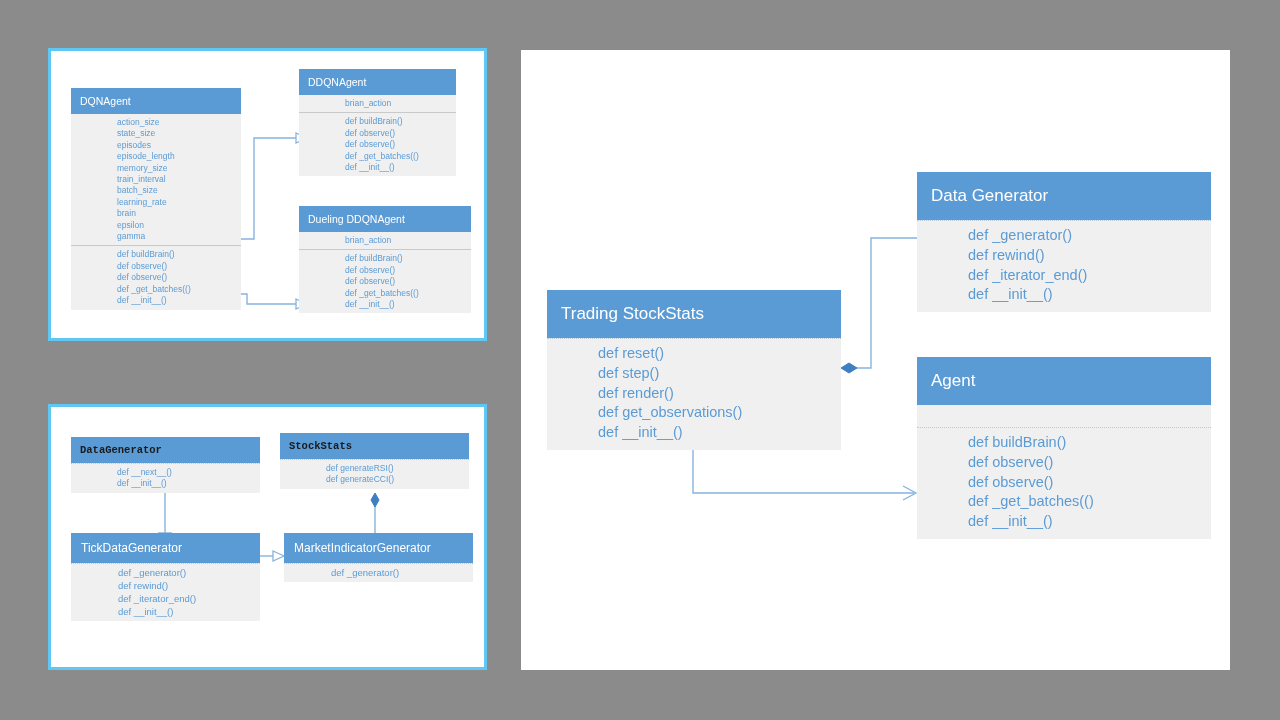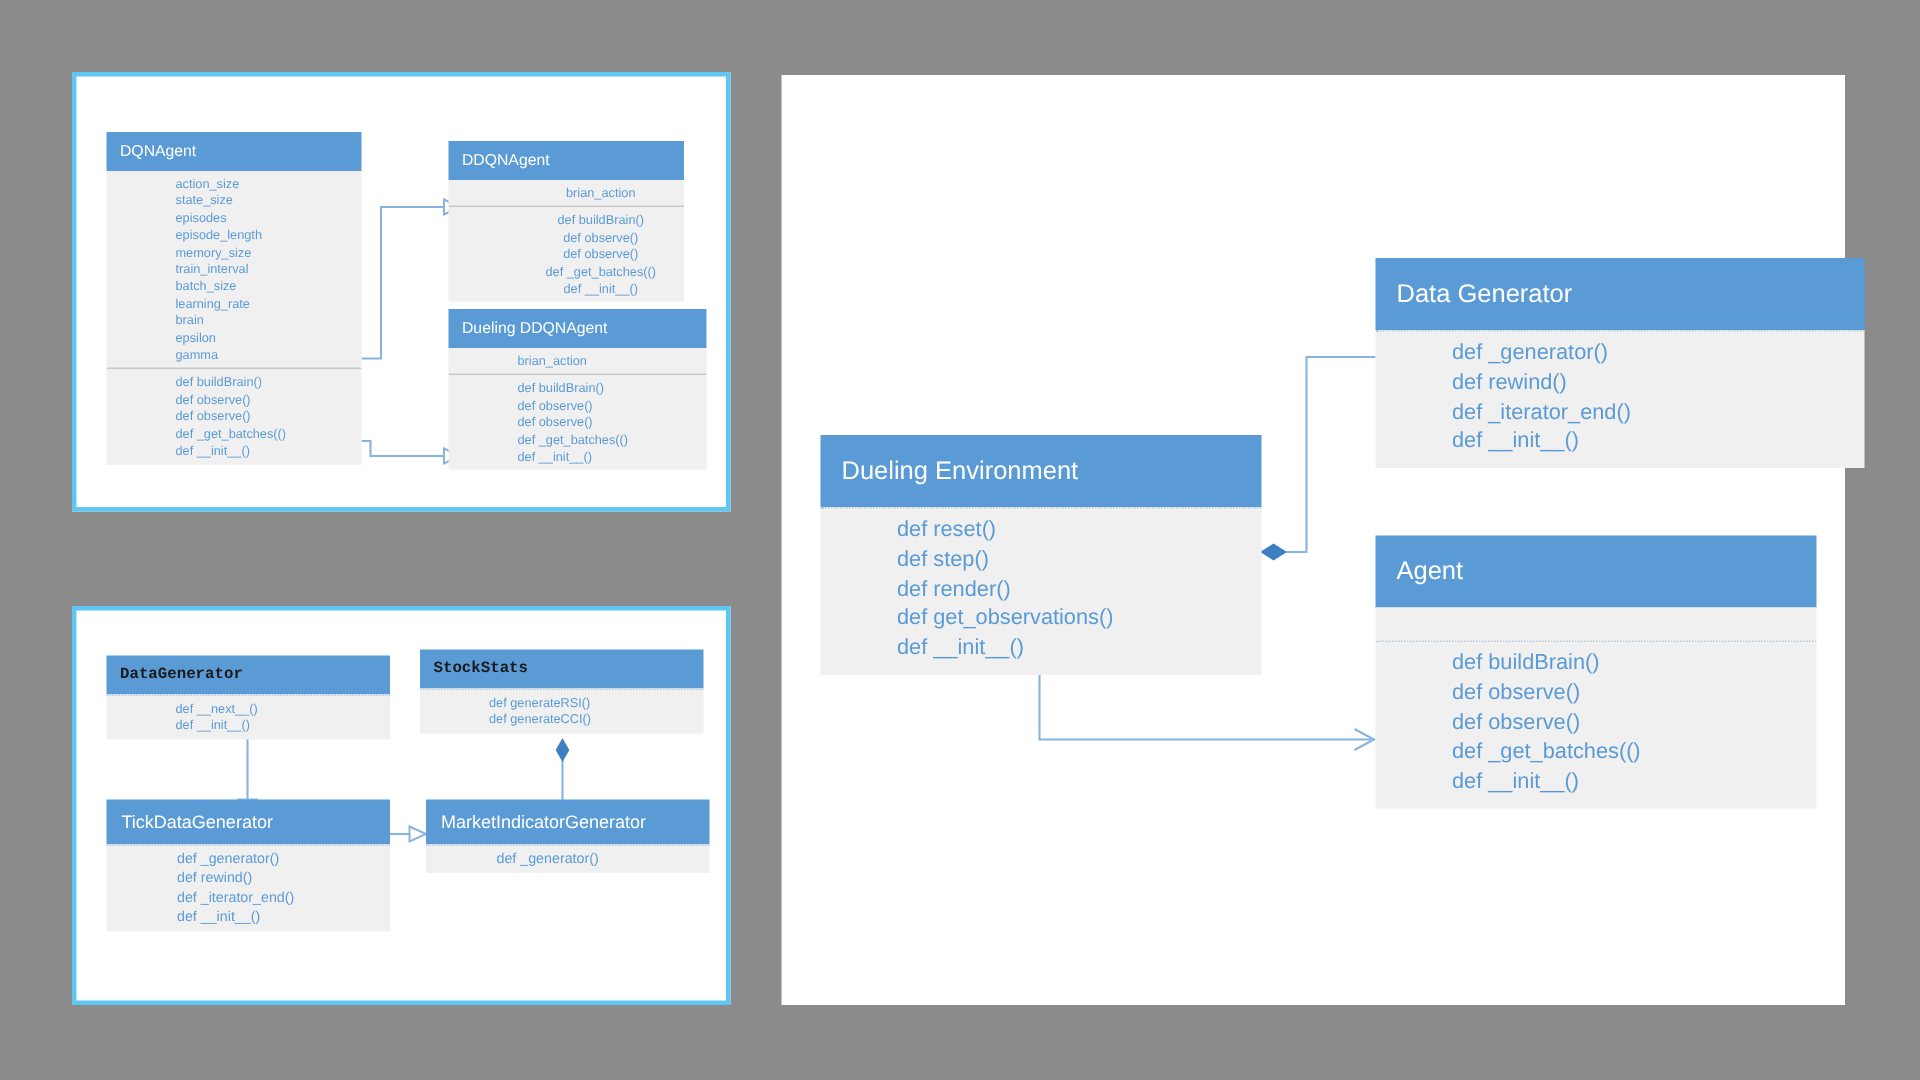--- a/index.html
+++ b/index.html
@@ -144,21 +144,21 @@
       <div class="uml-compartment">
         <div class="uml-row">def buildBrain()</div>
         <div class="uml-row">def observe()</div>
         <div class="uml-row">def observe()</div>
         <div class="uml-row">def _get_batches(()</div>
         <div class="uml-row">def __init__()</div>
       </div>
     </div>
   </div>
 
-  <div class="uml-class sz-sm" style="left:248px; top:43px; width:157px;text-align:center;">
+  <div class="uml-class sz-sm" style="left:248px; top:18px; width:157px;">
     <div class="uml-header">DDQNAgent</div>
     <div class="uml-body">
       <div class="uml-compartment">
         <div class="uml-row">brian_action</div>
       </div>
       <div class="uml-compartment">
         <div class="uml-row">def buildBrain()</div>
         <div class="uml-row">def observe()</div>
         <div class="uml-row">def observe()</div>
         <div class="uml-row">def _get_batches(()</div>
@@ -244,34 +244,34 @@
 
   <svg class="conn-svg" width="709" height="620">
 
     <path class="conn-line" d="M 396,188 L 350,188 L 350,318 L 326,318"></path>
     <polygon class="diamond-filled" points="320,318 328,313 336,318 328,323"></polygon>
 
     <path class="conn-line" d="M 172,394 L 172,443 L 393,443"></path>
     <polyline class="arrow-open" points="382,436 395,443 382,450"></polyline>
   </svg>
 
-  <div class="uml-class sz-lg" style="left:396px; top:122px; width:326px;">
+  <div class="uml-class sz-lg" style="left:396px; top:122px; width:294px;">
     <div class="uml-header">Data Generator</div>
     <div class="uml-body">
       <div class="uml-compartment dotted-top">
         <div class="uml-row">def _generator()</div>
         <div class="uml-row">def rewind()</div>
         <div class="uml-row">def _iterator_end()</div>
         <div class="uml-row">def __init__()</div>
       </div>
     </div>
   </div>
 
   <div class="uml-class sz-lg" style="left:26px; top:240px; width:294px;">
-    <div class="uml-header">Dueling Environment</div>
+    <div class="uml-header">Trading StockStats</div>
     <div class="uml-body">
       <div class="uml-compartment dotted-top">
         <div class="uml-row">def reset()</div>
         <div class="uml-row">def step()</div>
         <div class="uml-row">def render()</div>
         <div class="uml-row">def get_observations()</div>
         <div class="uml-row">def __init__()</div>
       </div>
     </div>
   </div>

